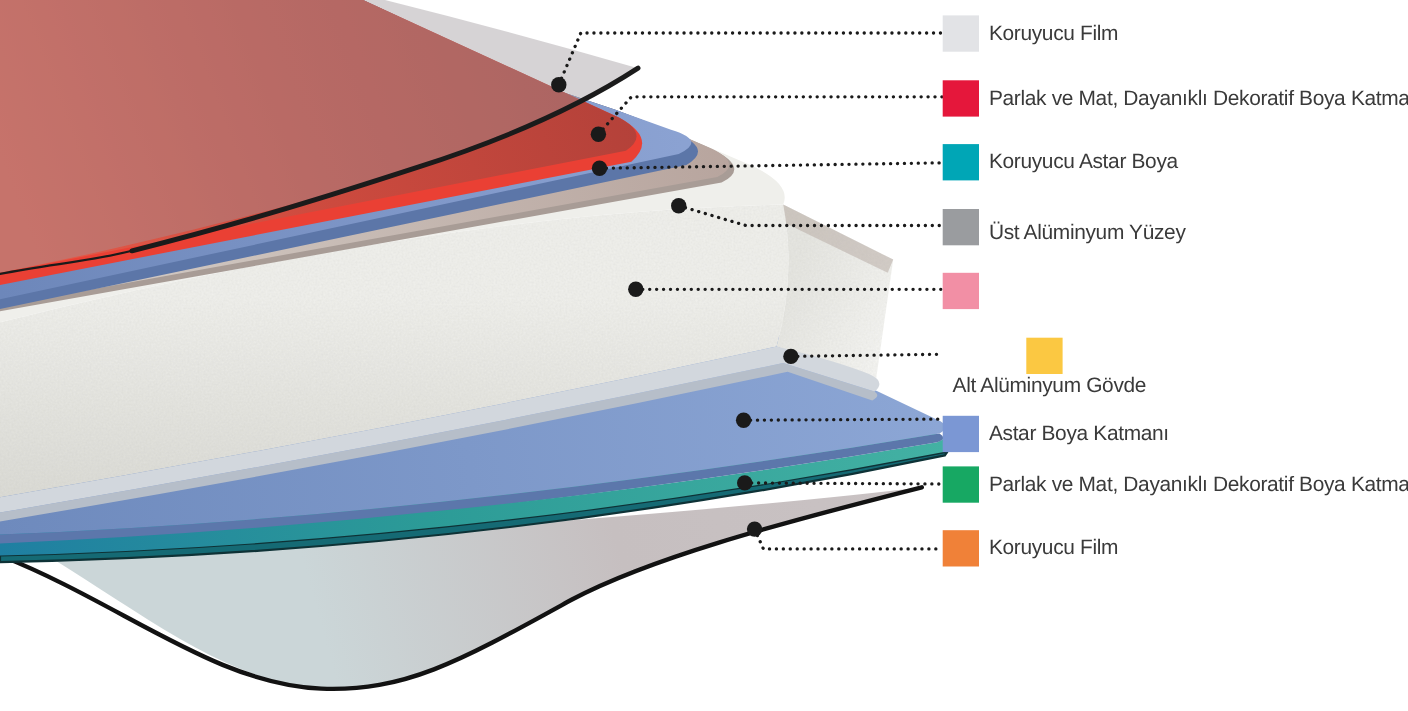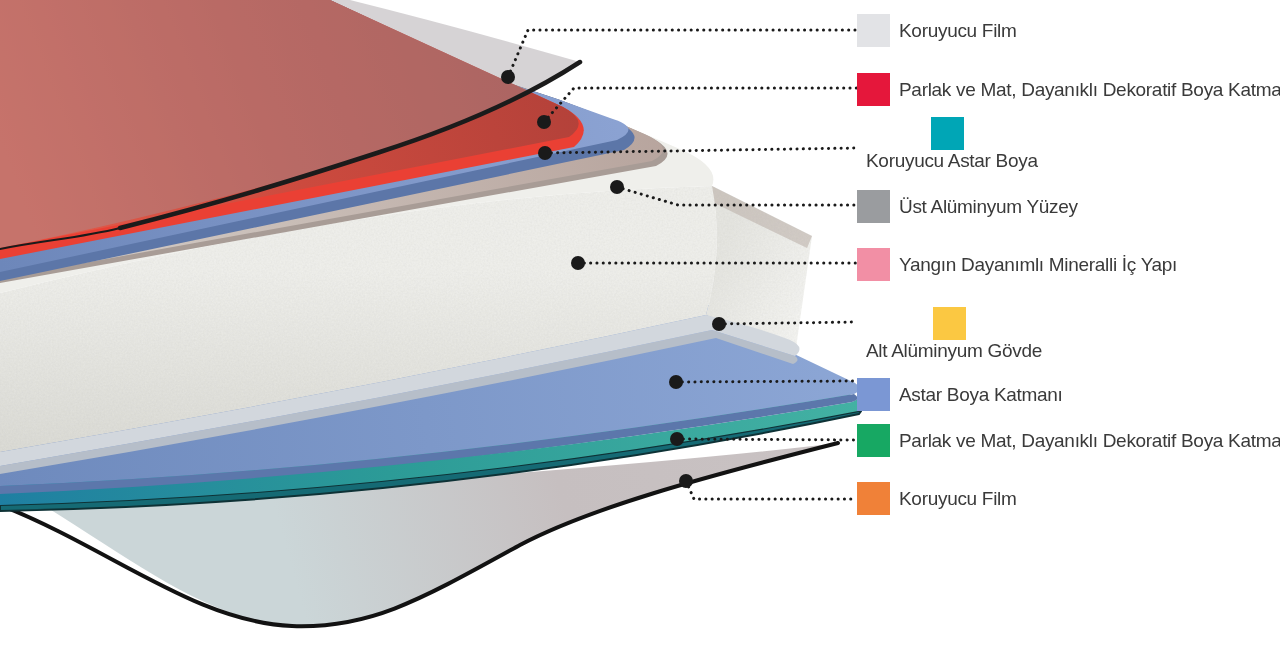--- a/index.html
+++ b/index.html
@@ -118,31 +118,30 @@
 
   <div id="legend">
       <div class="legend-row" style="left: 857px; top: 14px;">
         <div class="swatch" style="background: rgb(226, 227, 230);"></div>
         <span class="legend-label">Koruyucu Film</span>
       </div>
       <div class="legend-row" style="left: 857px; top: 73px;">
         <div class="swatch" style="background: rgb(229, 23, 59);"></div>
         <span class="legend-label">Parlak ve Mat, Dayanıklı Dekoratif Boya Katmanı</span>
       </div>
-      <div class="legend-row" style="left: 857px; top: 117px; flex-direction: column;">
+      <div class="legend-row" style="left: 857px; top: 131px;">
         <div class="swatch" style="background: rgb(0, 166, 182);"></div>
         <span class="legend-label">Koruyucu Astar Boya</span>
       </div>
-      <div class="legend-row" style="left: 857px; top: 190px;">
+      <div class="legend-row" style="left: 857px; top: 190px; align-items: flex-end;">
         <div class="swatch" style="background: rgb(154, 156, 159);"></div>
         <span class="legend-label">Üst Alüminyum Yüzey</span>
       </div>
       <div class="legend-row" style="left: 857px; top: 248px;">
         <div class="swatch" style="background: rgb(242, 143, 165);"></div>
-        <span class="legend-label">Yangın Dayanımlı Mineralli İç Yapı</span>
       </div>
       <div class="legend-row" style="left: 857px; top: 307px; flex-direction: column;">
         <div class="swatch" style="background: rgb(251, 200, 66);"></div>
         <span class="legend-label">Alt Alüminyum Gövde</span>
       </div>
       <div class="legend-row" style="left: 857px; top: 378px;">
         <div class="swatch" style="background: rgb(123, 151, 212);"></div>
         <span class="legend-label">Astar Boya Katmanı</span>
       </div>
       <div class="legend-row" style="left: 857px; top: 424px;">

